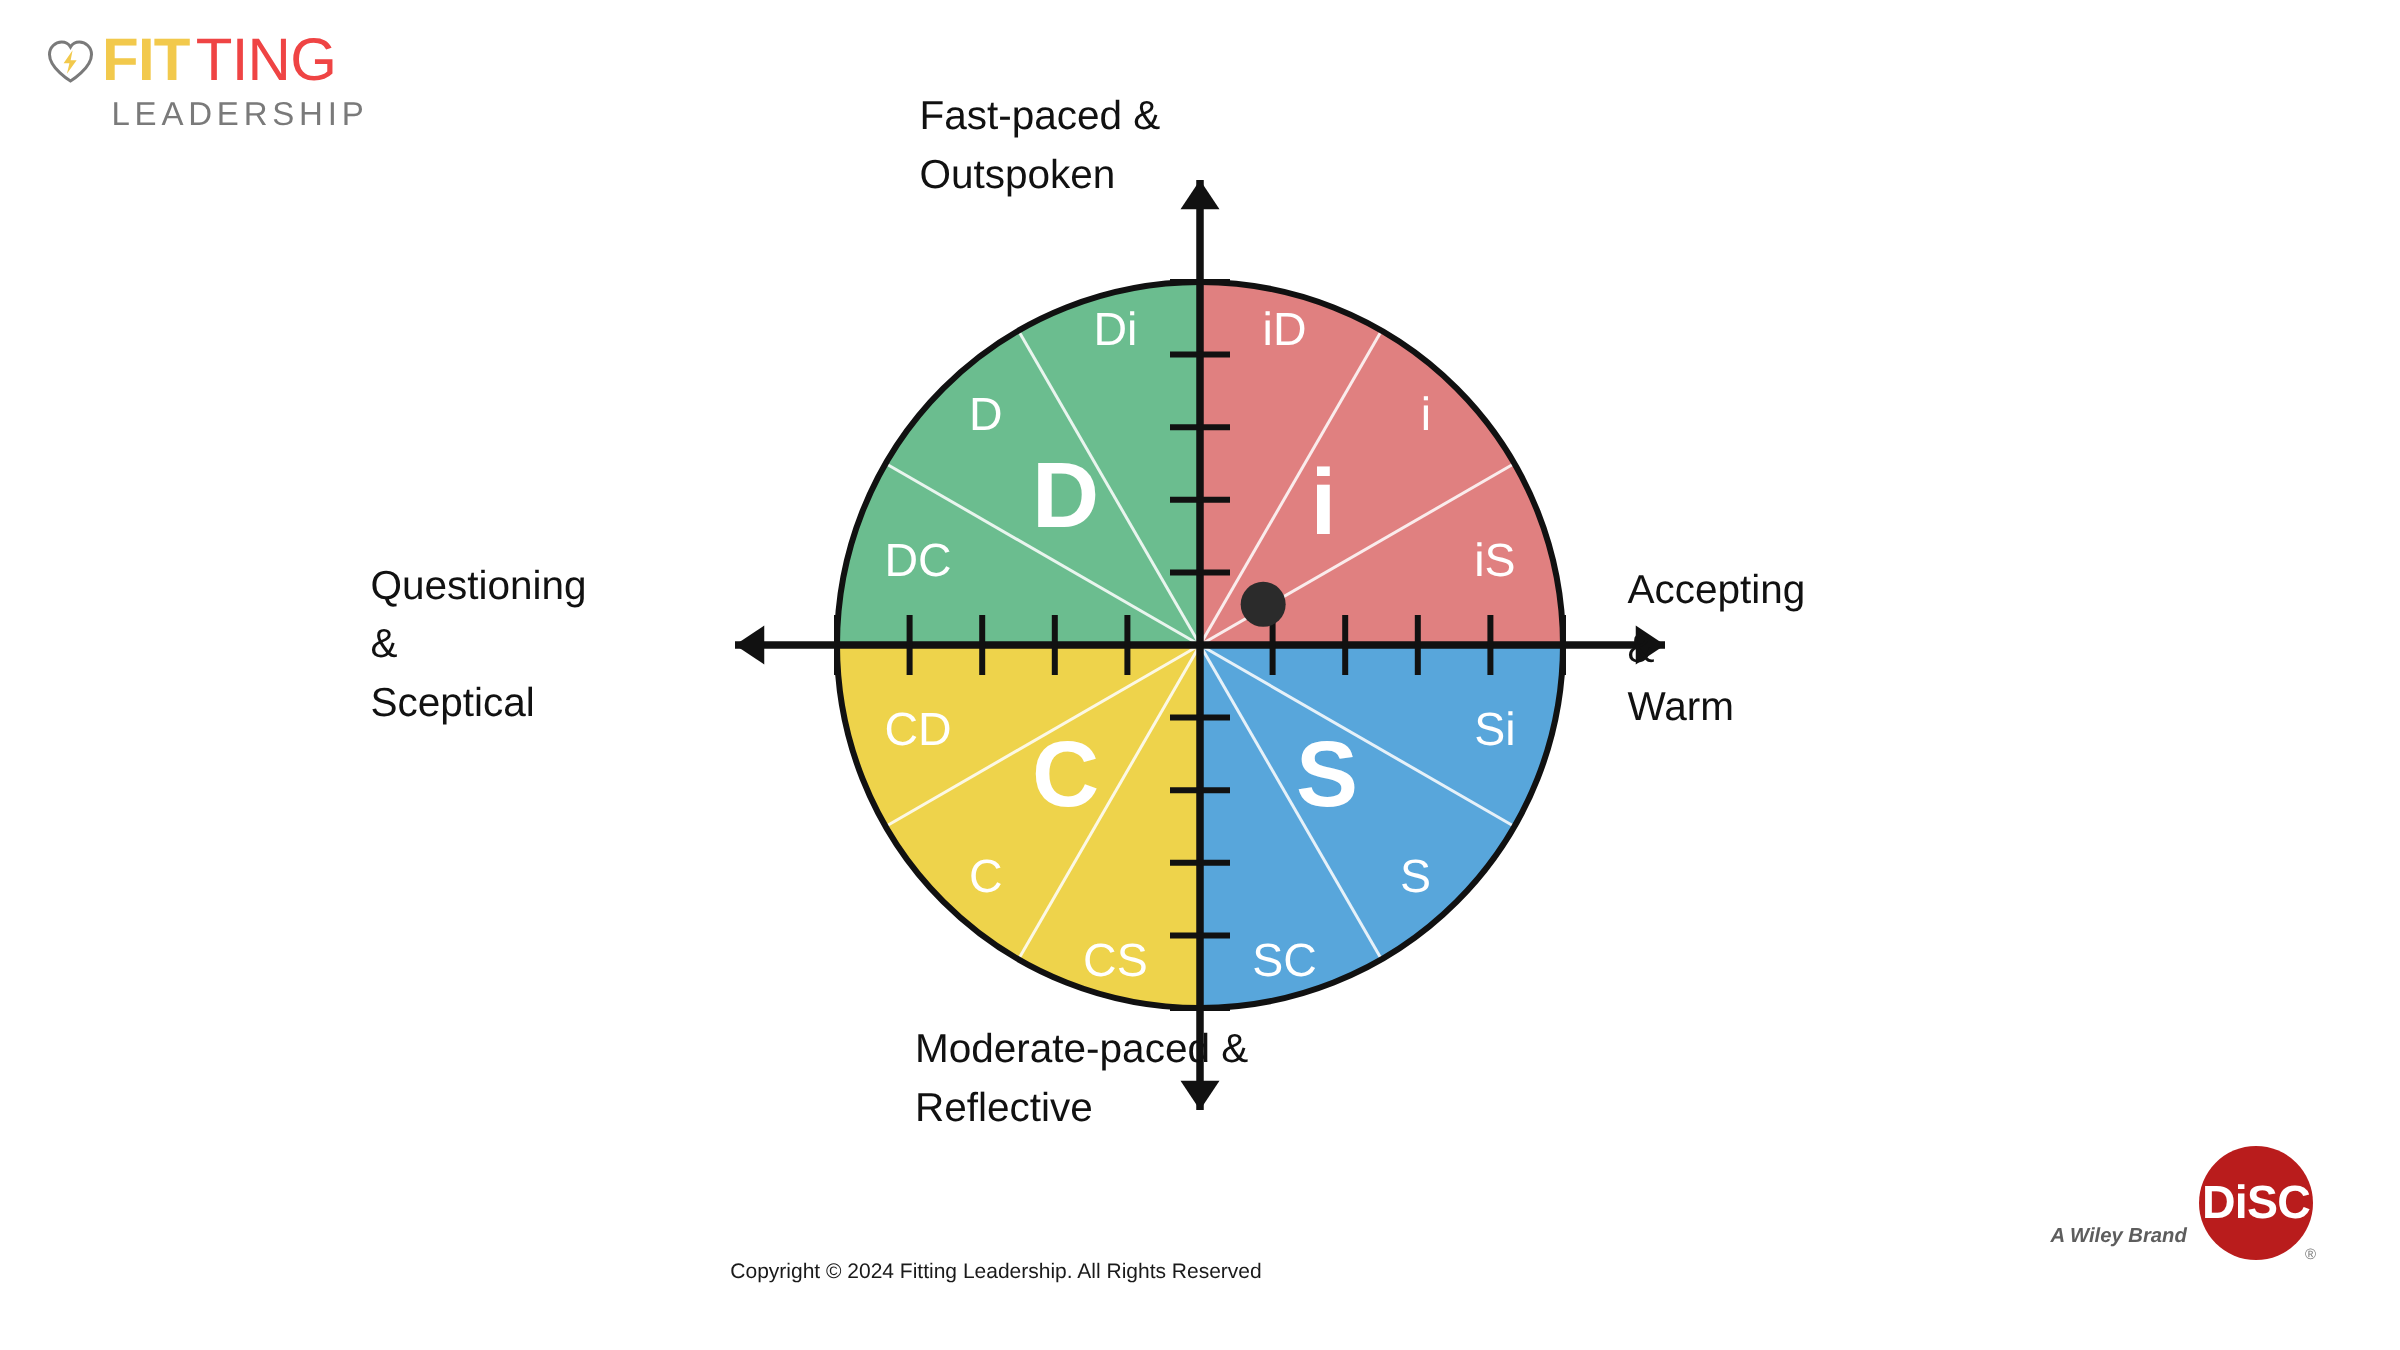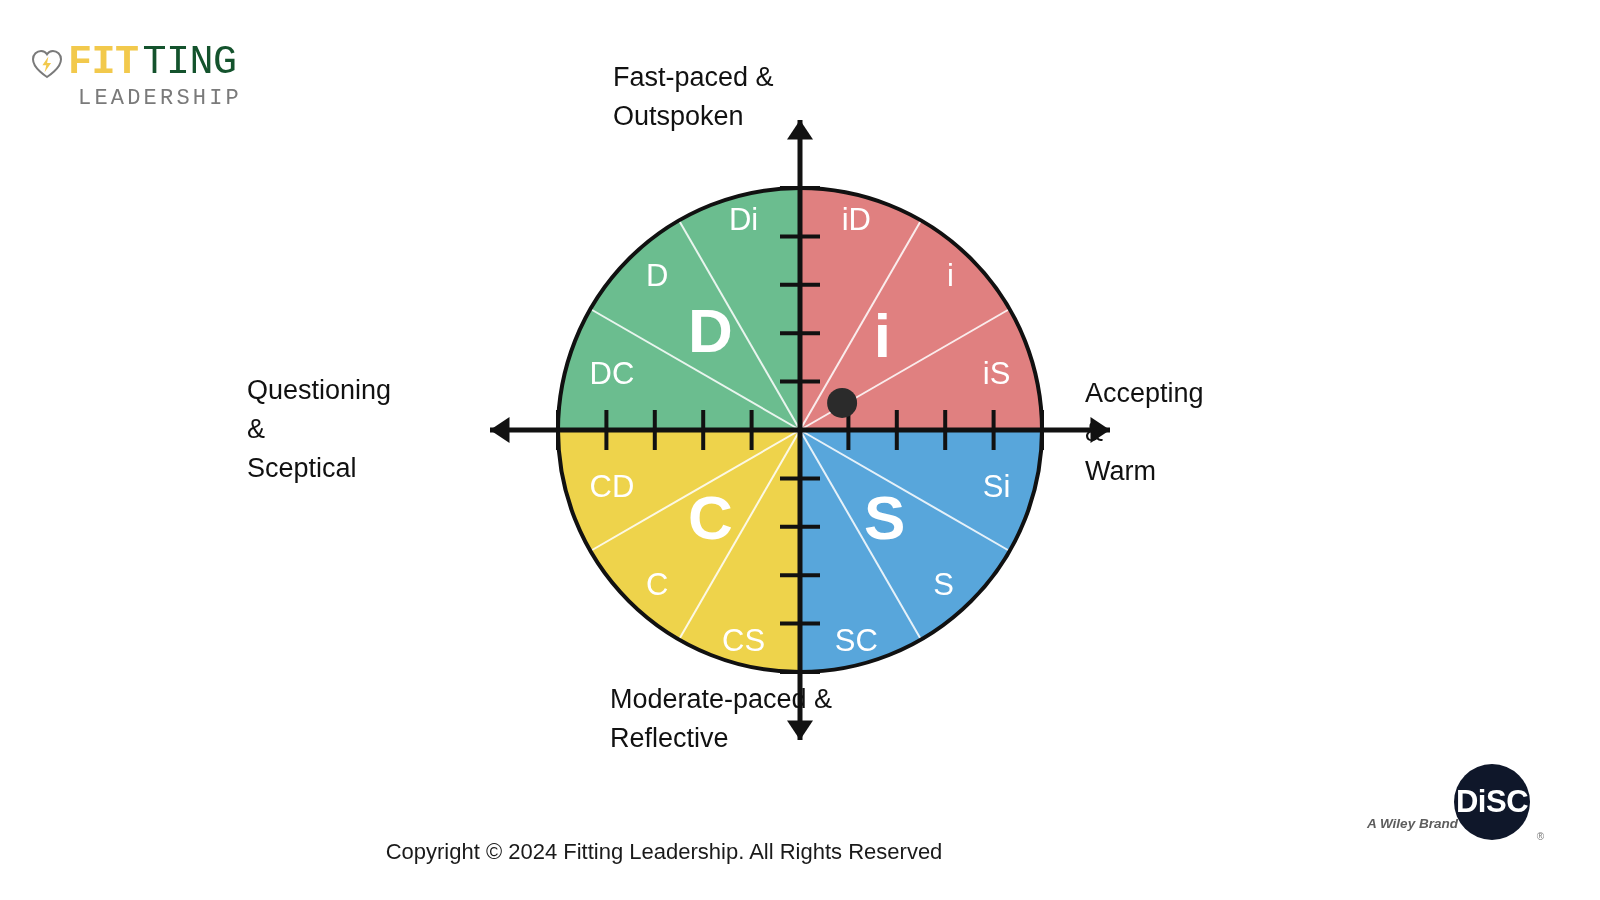--- a/index.html
+++ b/index.html
@@ -8,34 +8,34 @@
     width:1600px;height:900px;
     background:#ffffff;
     font-family:"Liberation Sans", sans-serif;
     color:#111111;
     position:relative;
     overflow:hidden;
   }
 
   
   #brand-logo{
-    position:absolute; left:30px; top:43px;
-    width:230px; height:78px;font-family:Liberation Mono, monospace;
+    position:absolute; left:30px; top:20px;
+    width:230px; height:78px;
   }
   #brand-logo .wordmark{
     display:flex; align-items:center; gap:4px;
     font-size:40px; font-weight:700; letter-spacing:-0.5px;
     line-height:1;
   }
   #brand-logo .heart-mark{
     width:34px;height:34px;flex:0 0 34px;
     position:relative; top:1px;
   }
   #brand-logo .fit{color:#f2c94c;}
-  #brand-logo .ting{color:#14532d; font-weight:400;}
+  #brand-logo .ting{color:#ef4444; font-weight:400;}
   #brand-logo .sub{
     margin-top:3px;
     text-align:center;
     font-size:22px; letter-spacing:3.2px;
     color:#7a7a7a; font-weight:400;
     padding-left:30px;
   }
 
   
   #circumplex-stage{
@@ -51,41 +51,41 @@
     font-weight:400;
   }
   #label-top{ left:613px; top:58px; width:345px;}
   #label-bottom{ left:610px; top:680px; width:350px;}
   #label-left{ left:247px; top:371px; width:240px;}
   #label-right{ left:1085px; top:374px; width:240px;}
 
   
   #copyright{
     position:absolute; left:0; top:839px; width:1328px;
-    text-align:center; font-size:22px; color:#1a1a1a;
+    text-align:center; font-size:14px; color:#1a1a1a;
   }
 
   
   #disc-logo{
     position:absolute; right:58px; top:764px;
     width:268px; height:78px;
   }
   #disc-logo .everything{
     position:absolute; left:0; top:20px;
     font-size:29px; letter-spacing:1.2px;
     color:#5d5d5d; font-weight:400;
   }
   #disc-logo .wiley{
     position:absolute; left:93px; top:52px;
     font-size:13.5px; font-weight:700; color:#5d5d5d;font-style:italic;
   }
   #disc-logo .disc-circle{
-    position:absolute; right:12px; top:0;
+    position:absolute; right:0; top:0;
     width:76px;height:76px;border-radius:50%;
-    background:#0f172a;
+    background:#b91c1c;
     display:flex;align-items:center;justify-content:center;
   }
   #disc-logo .disc-word{
     font-size:31px;font-weight:700;color:#ffffff;letter-spacing:-0.5px;
   }
   #disc-logo .reg{
     position:absolute; right:-2px; bottom:0px;
     font-size:10px; color:#7a7a7a;
   }
 </style>

